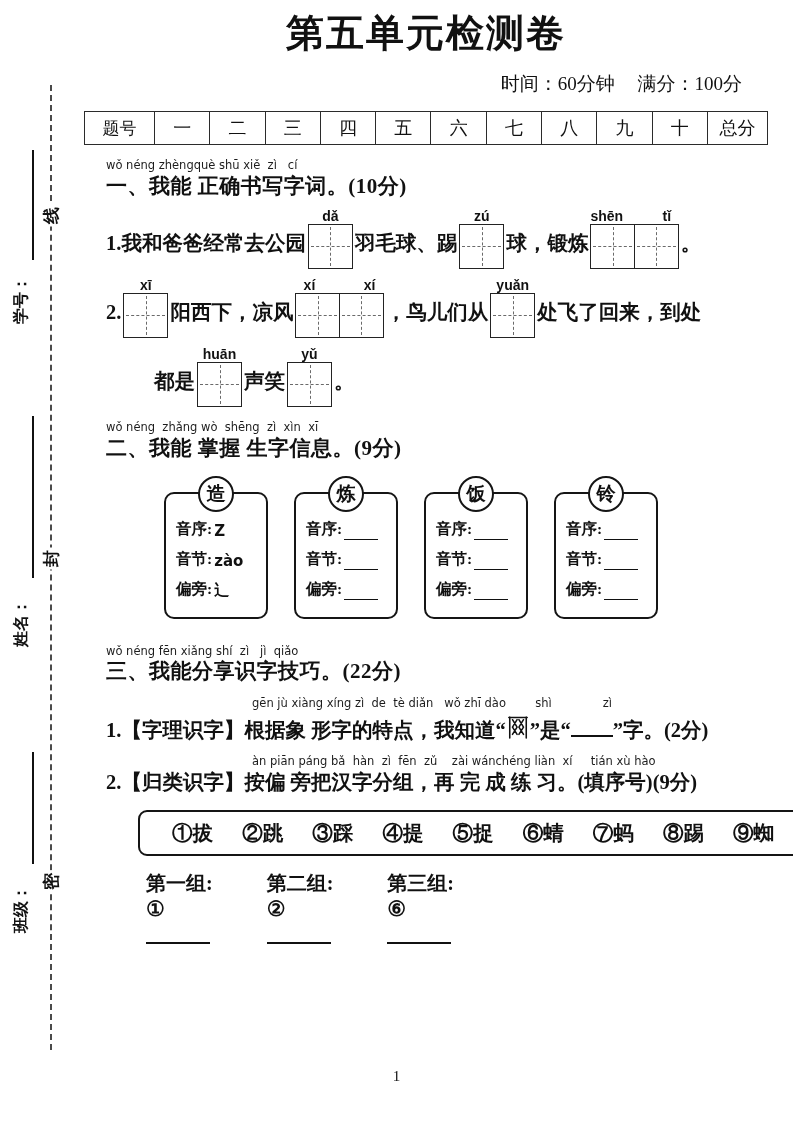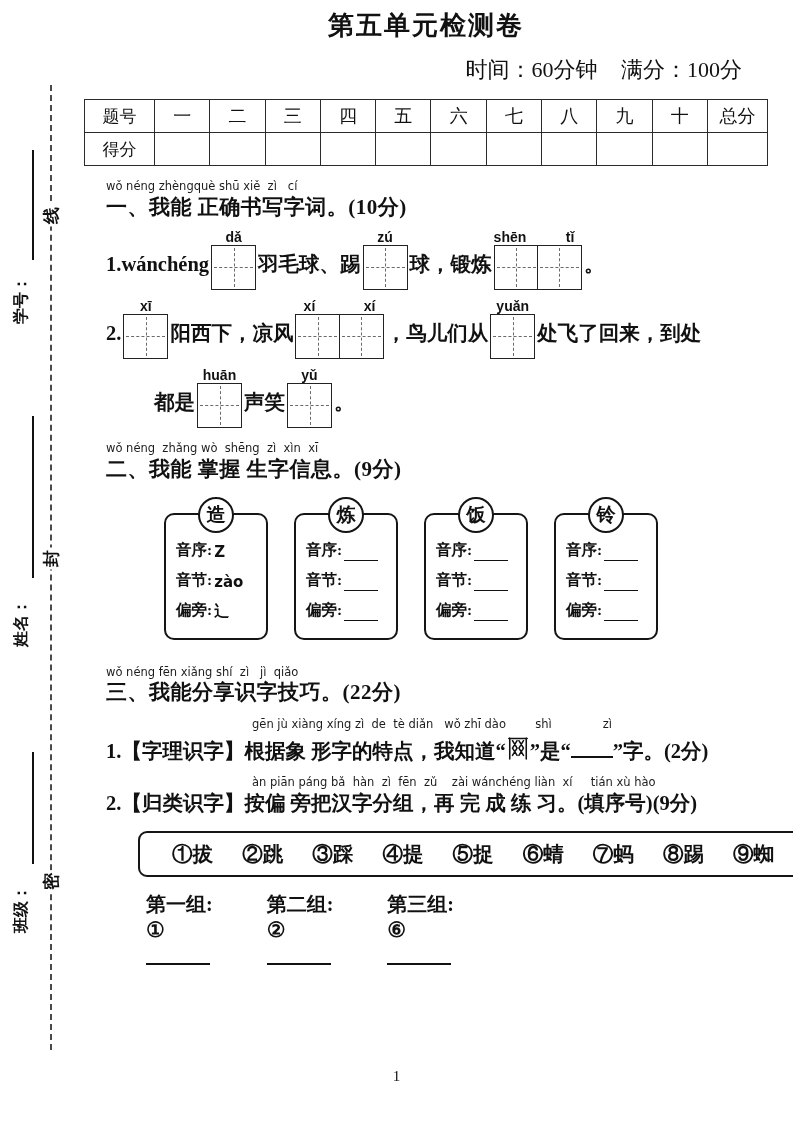--- a/index.html
+++ b/index.html
@@ -10,22 +10,22 @@
   .seal-dash{position:absolute;left:50px;top:85px;height:965px;border-left:2px dashed #4a4a4a;}
   .seal-char{position:absolute;left:40px;width:22px;text-align:center;background:#fff;
              transform:rotate(-90deg);font-size:17px;font-weight:700;padding:7px 0;line-height:1;}
   .field-line{position:absolute;left:32px;border-left:2px solid #111;width:0;}
   .field-label{position:absolute;left:-19px;width:80px;height:22px;text-align:center;
                transform:rotate(-90deg);font-size:16px;font-weight:700;line-height:22px;}
 
   
   .main{position:absolute;left:84px;top:0;width:684px;}
   h1{margin:58px 0 0;text-align:center;font-size:39px;font-weight:800;letter-spacing:1px;}
-  h2{margin:8px 0 0;text-align:center;font-size:26px;font-weight:800;letter-spacing:2px;}
-  .info-line{margin-top:12px;text-align:right;padding-right:26px;font-size:22px;}
+  h2{margin:8px 0 0;text-align:center;font-size:38px;font-weight:800;letter-spacing:2px;}
+  .info-line{margin-top:12px;text-align:right;padding-right:26px;font-size:19px;}
   .info-line span{margin-left:18px;}
 
   table.score-table{border-collapse:collapse;margin-top:14px;width:684px;table-layout:fixed;}
   table.score-table td{border:1.6px solid #2b2b2b;text-align:center;font-size:18px;height:32px;padding:0;}
   table.score-table td.lbl{font-size:17px;}
 
   .pinyin{font-family:"DejaVu Sans",sans-serif;font-size:11.5px;color:#1c1c1c;line-height:1.1;}
   .pre{white-space:pre;}
   .sec-heading{margin:14px 0 0;padding-left:22px;}
   .sec-heading .pinyin{}
@@ -124,45 +124,31 @@
         <td>三</td>
         <td>四</td>
         <td>五</td>
         <td>六</td>
         <td>七</td>
         <td>八</td>
         <td>九</td>
         <td>十</td>
         <td>总分</td>
       </tr>
-      <tr>
-        <td class="lbl">得分</td>
-        <td></td>
-            <td></td>
-        <td></td>
-            <td></td>
-        <td></td>
-            <td></td>
-        <td></td>
-            <td></td>
-        <td></td>
-            <td></td>
-        <td></td>
-      </tr>
     </tbody>
       </table>
 
     <div class="sec-heading">
       <div class="pinyin pre">wǒ néng zhèngquè shū xiě  zì   cí</div>
       <div class="sec-title">一、我能 正确书写字词。(10分)</div>
     </div>
 
     <div class="q-row">
       <span class="zh qnum">1.</span>
-        <span class="zh">wánchéng</span>
+        <span class="zh">我和爸爸经常去公园</span>
       <span class="pbox">
           <span class="pin">dǎ</span>
           <span class="tian"></span>
         </span>
       <span class="zh">羽毛球、踢</span>
       <span class="pbox">
           <span class="pin">zú</span>
           <span class="tian"></span>
         </span>
       <span class="zh">球，锻炼</span>

